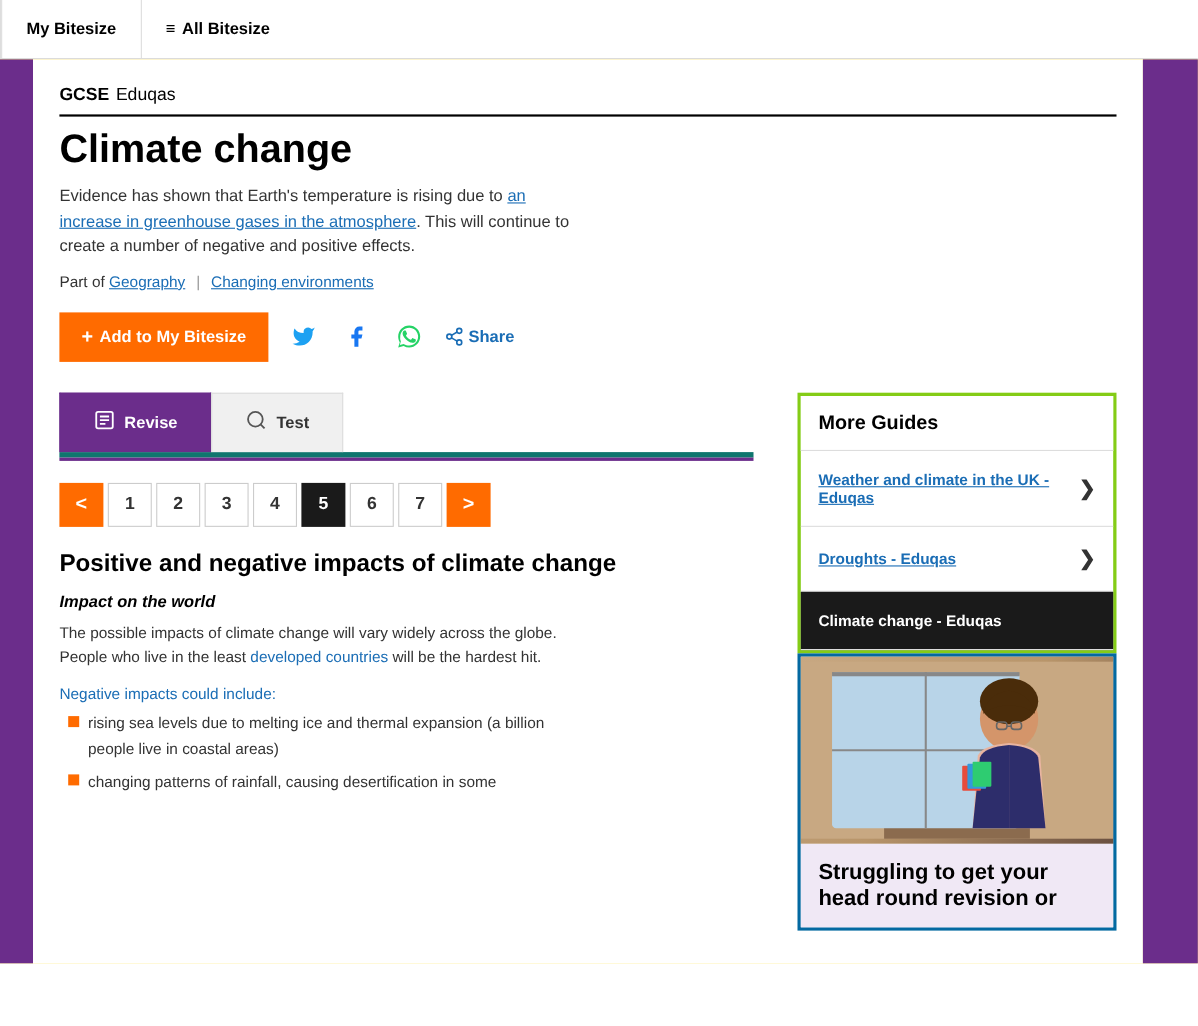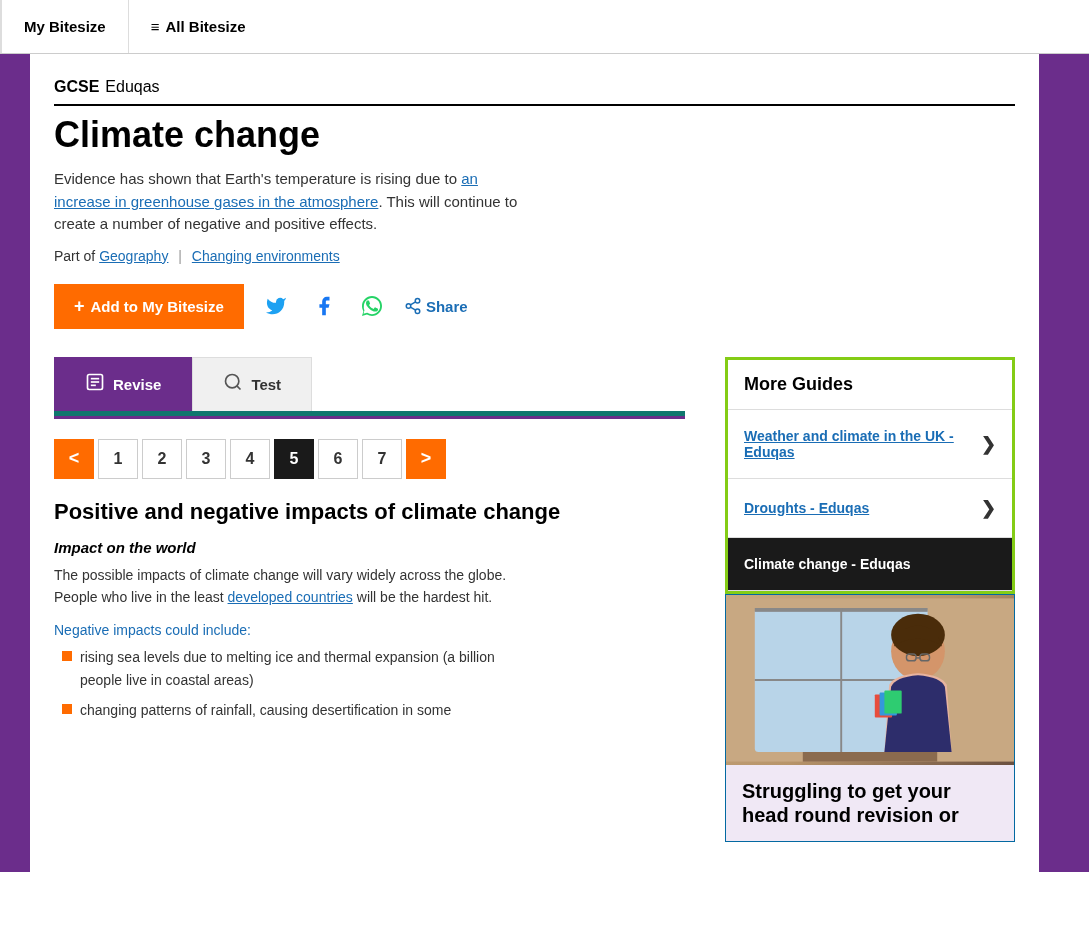--- a/index.html
+++ b/index.html
@@ -249,21 +249,21 @@
       color: #000;
       font-style: italic;
     }
     .article-text {
       font-size: 14px;
       line-height: 1.6;
       color: #333;
       max-width: 480px;
       margin-bottom: 14px;
     }
-    .article-text a { color: #1a6db5; text-decoration: underline; }
+    .article-text a { color: #1a6db5; }
     .bullet-intro {
       font-size: 14px;
       color: #1a6db5;
       margin-bottom: 8px;
     }
     .bullet-list {
       list-style: none;
       padding: 0;
       margin-left: 8px;
     }
@@ -327,21 +327,21 @@
     .guide-link.current {
       background: #1a1a1a;
     }
     .guide-link.current .guide-link-text {
       color: #fff;
       text-decoration: none;
     }
 
     
     .promo-box {
-      border: 1px solid #0369a1;
+      border: 3px solid #0369a1;
     }
     .promo-image {
       width: 100%;
       height: 170px;
       background: linear-gradient(135deg, #c8a882 0%, #b8956a 50%, #6b5040 100%);
       display: flex;
       align-items: center;
       justify-content: center;
       position: relative;
       overflow: hidden;

